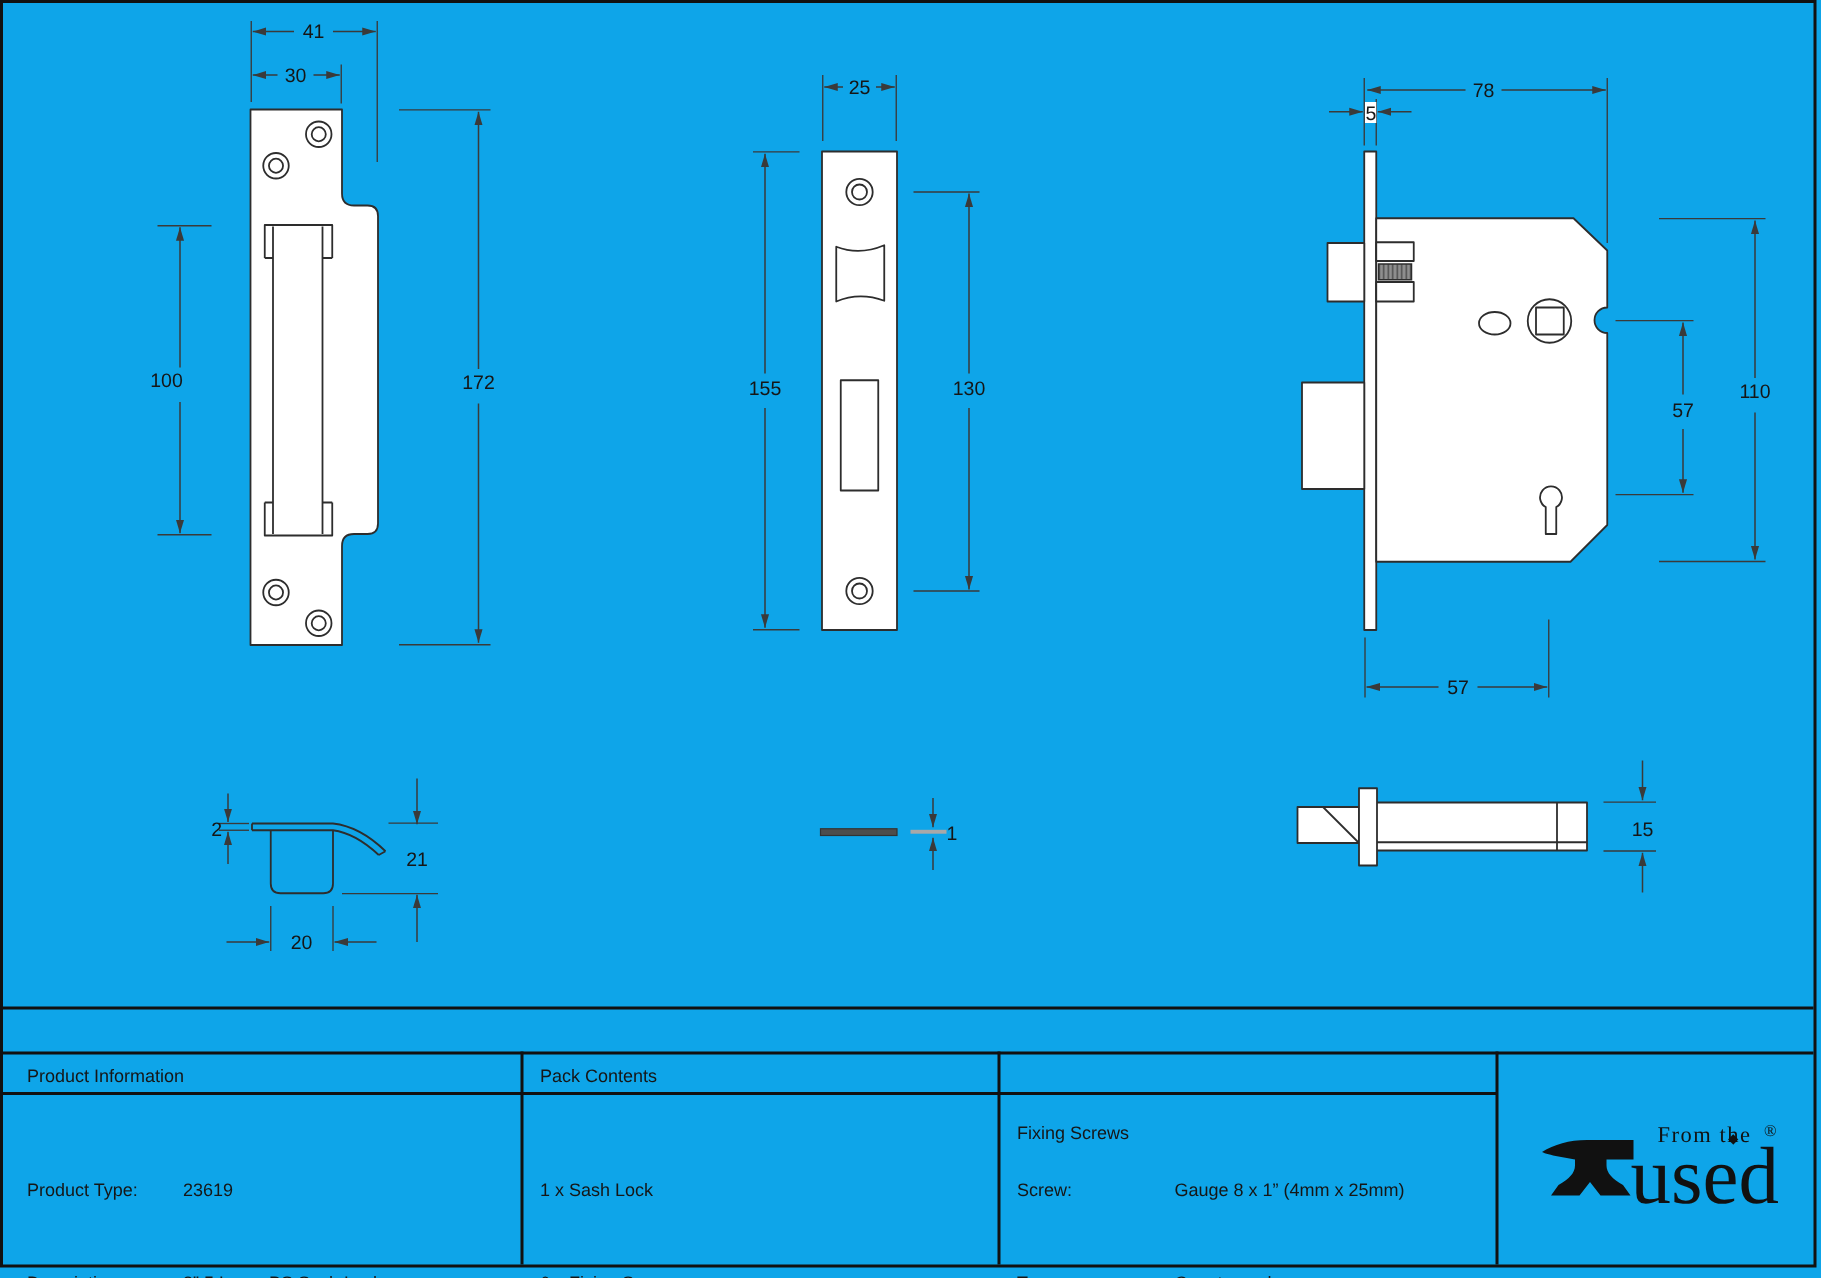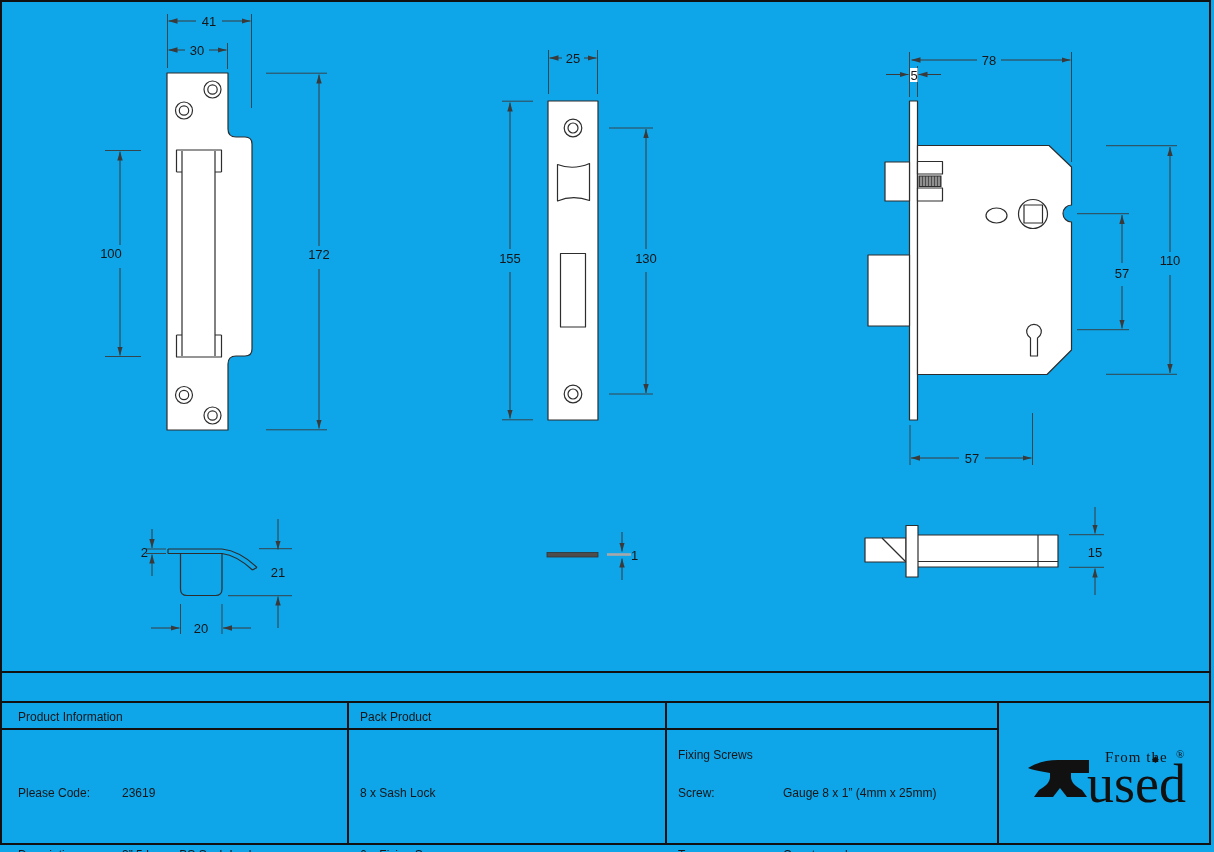--- a/index.html
+++ b/index.html
@@ -191,36 +191,36 @@
   <div class="hline" style="left:0;top:671px;width:1209px;height:2px;"></div>
 
   <div class="hline" style="left:0;top:701px;width:1209px;height:2px;"></div>
   <div class="hline" style="left:0;top:728px;width:998px;height:2px;"></div>
   <div class="vline" style="left:347px;top:701px;width:2px;height:142px;"></div>
   <div class="vline" style="left:665px;top:701px;width:2px;height:142px;"></div>
   <div class="vline" style="left:997px;top:701px;width:2px;height:142px;"></div>
   <div class="frame"></div>
 
   <div class="t" style="left:18px;top:707px;">Product Information</div>
-  <div class="t" style="left:360px;top:707px;">Pack Product</div>
+  <div class="t" style="left:360px;top:707px;">Pack Contents</div>
   <div class="t" style="left:678px;top:745px;">Fixing Screws</div>
 
   <div class="t" style="left:18px;top:742px;">
-    <div>Please Code:</div>
+    <div>Product Type:</div>
     <div>Description:</div>
     
   </div>
   <div class="t" style="left:122px;top:742px;">
     <div>23619</div>
     <div>3” 5 Lever BS Sash Lock</div>
     
   </div>
 
   <div class="t" style="left:360px;top:742px;">
-    <div>8 x Sash Lock</div>
+    <div>1 x Sash Lock</div>
     <div>6 x Fixing Screw</div>
     
     
     
   </div>
 
   <div class="t" style="left:678px;top:742px;">
     <div>Screw:</div>
     <div>Type:</div>
     

